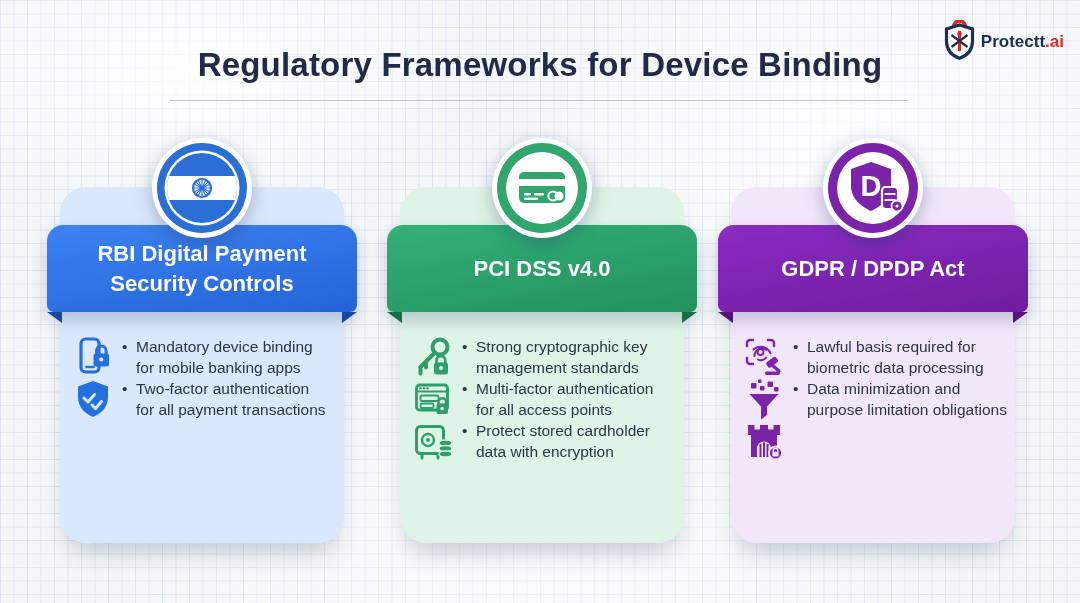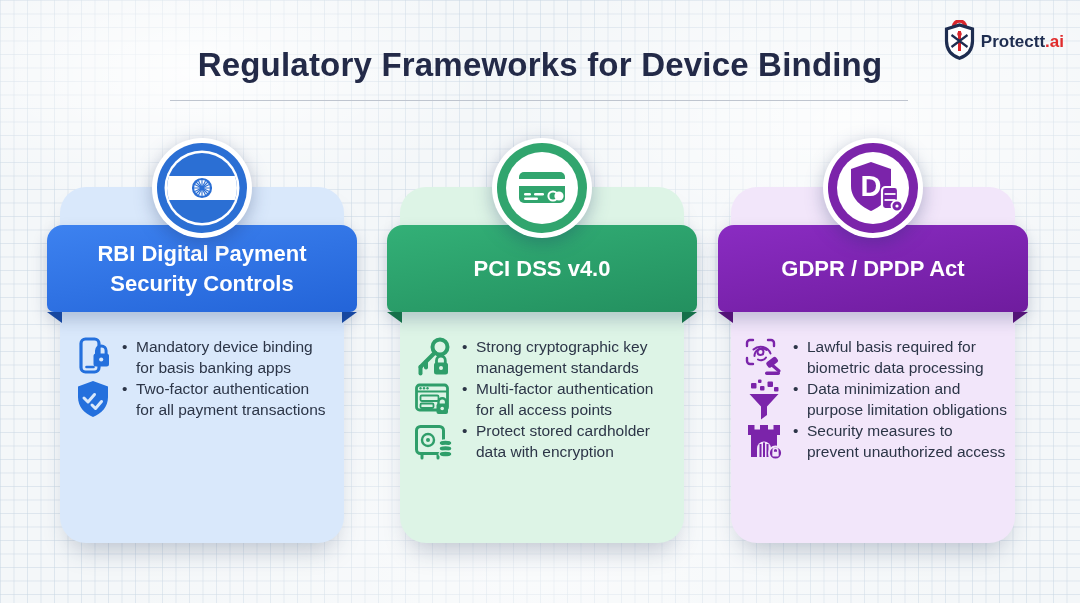--- a/index.html
+++ b/index.html
@@ -143,21 +143,21 @@
           <svg viewBox="0 0 42 42" width="42" height="42">
             <rect x="9" y="3" width="18" height="33" rx="4.5" fill="none" stroke="currentColor" stroke-width="3.2"></rect>
             <line x1="14.5" y1="31" x2="21.5" y2="31" stroke="currentColor" stroke-width="2.6" stroke-linecap="round"></line>
             <path d="M24.5 18 v-3.2 a4.8 4.8 0 0 1 9.6 0 V18" fill="none" stroke="currentColor" stroke-width="3"></path>
             <rect x="21.5" y="17.5" width="15.5" height="13" rx="2.5" fill="currentColor"></rect>
             <circle cx="29.2" cy="23.5" r="2.1" fill="#d9e8fb"></circle>
           </svg>
         </span>
         <span class="item-text">
           <span class="line">Mandatory device binding</span>
-          <span class="line">for basis banking apps</span>
+          <span class="line">for mobile banking apps</span>
         </span>
       </div>
 
       <div class="item">
         <span class="item-icon">
           <svg viewBox="0 0 42 42" width="42" height="42">
             <path d="M21 3 L36 8.5 V19 C36 29 29.5 35.5 21 39 C12.5 35.5 6 29 6 19 V8.5 Z" fill="currentColor"></path>
             <path d="M12 20 l4 4 6.5-7.5" stroke="#d9e8fb" stroke-width="3" fill="none" stroke-linecap="round" stroke-linejoin="round"></path>
             <path d="M20 27 l3.5 3.5 6-7" stroke="#d9e8fb" stroke-width="3" fill="none" stroke-linecap="round" stroke-linejoin="round"></path>
           </svg>
@@ -336,22 +336,18 @@
             <g stroke="currentColor" stroke-width="2">
               <line x1="17.5" y1="24" x2="17.5" y2="37"></line>
               <line x1="21" y1="22.5" x2="21" y2="37"></line>
               <line x1="24.5" y1="24" x2="24.5" y2="37"></line>
             </g>
             <circle cx="32.5" cy="33" r="6.5" fill="currentColor" stroke="#f2e6fa" stroke-width="1.8"></circle>
             <path d="M30.2 32 v-1.4 a2.3 2.3 0 0 1 4.6 0 V32" fill="none" stroke="#f2e6fa" stroke-width="1.5"></path>
             <rect x="29.3" y="31.8" width="6.4" height="4.8" rx="1" fill="#f2e6fa"></rect>
           </svg>
         </span>
-        <span class="item-text">
-          <span class="line">Security measures to</span>
-          <span class="line">prevent unauthorized access</span>
-        </span>
       </div>
 
     </div>
   </div>
 
 </div>
 
 </body></html>

